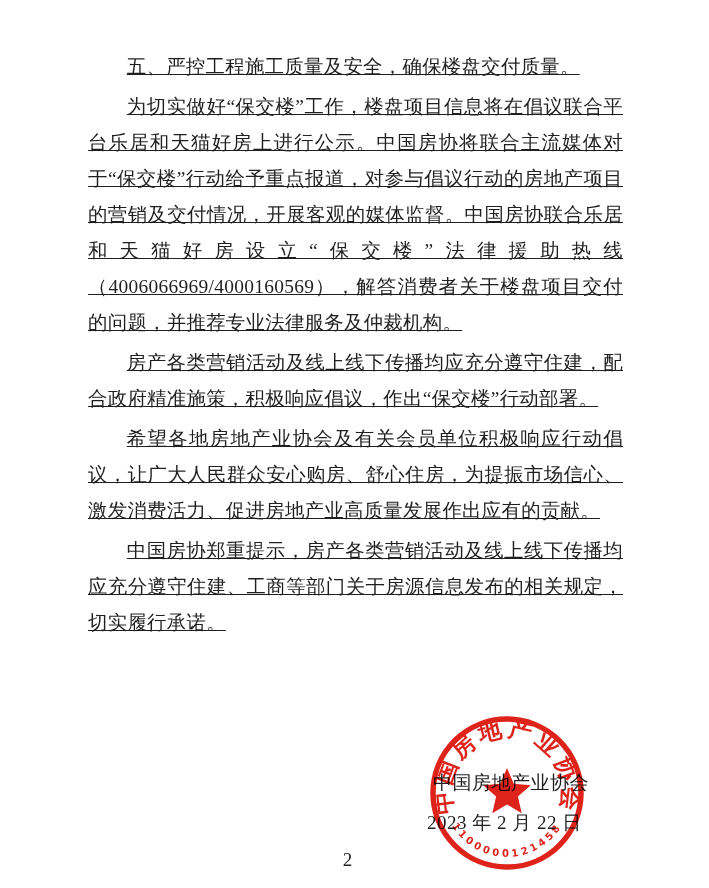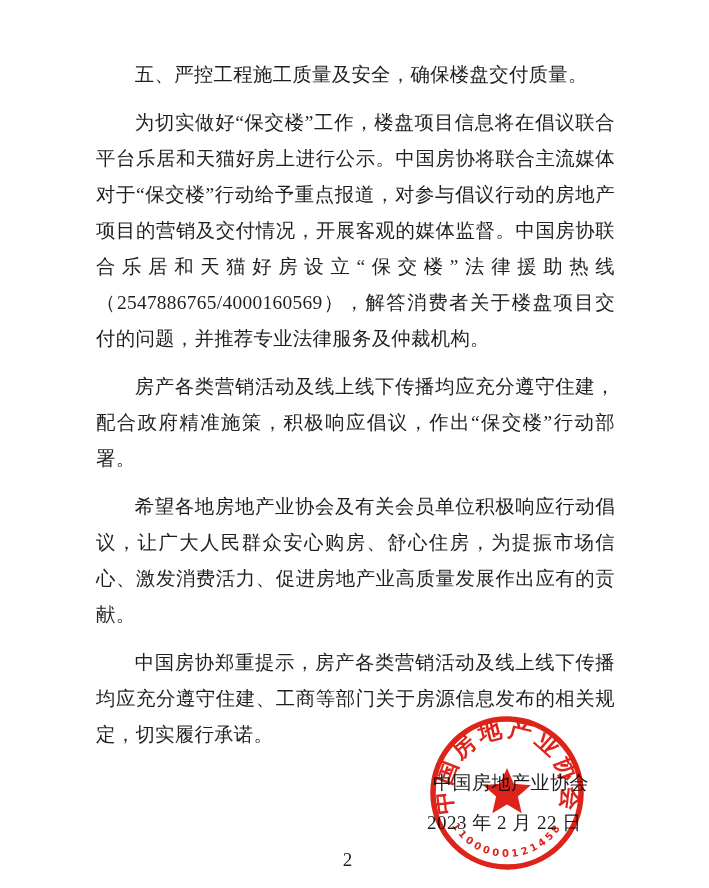--- a/index.html
+++ b/index.html
@@ -20,22 +20,23 @@
     position: absolute;
     left: 84px;
     top: 45px;
     width: 543px;
     font-size: 19.4px;
     line-height: 36px;
     text-align: justify;
     letter-spacing: 0.3px;
   }
   .body-text p {
-    margin: 12px;
+    margin: 4px;
     text-indent: 2em;
+    text-decoration: underline;
   }
   .sig-org {
     position: absolute;
     left: 433px;
     top: 770px;
     font-size: 19px;
     letter-spacing: 0.5px;
     white-space: nowrap;
   }
   .sig-date {
@@ -81,21 +82,21 @@
     letter-spacing: 3.2px;
   }
 </style>
 </head>
 <body>
 
 <div class="page">
 
   <div class="body-text">
     <p>五、严控工程施工质量及安全，确保楼盘交付质量。</p>
-    <p>为切实做好“保交楼”工作，楼盘项目信息将在倡议联合平台乐居和天猫好房上进行公示。中国房协将联合主流媒体对于“保交楼”行动给予重点报道，对参与倡议行动的房地产项目的营销及交付情况，开展客观的媒体监督。中国房协联合乐居和天猫好房设立“保交楼”法律援助热线（2547886765/4000160569），解答消费者关于楼盘项目交付的问题，并推荐专业法律服务及仲裁机构。</p>
+    <p>为切实做好“保交楼”工作，楼盘项目信息将在倡议联合平台乐居和天猫好房上进行公示。中国房协将联合主流媒体对于“保交楼”行动给予重点报道，对参与倡议行动的房地产项目的营销及交付情况，开展客观的媒体监督。中国房协联合乐居和天猫好房设立“保交楼”法律援助热线（4006066969/4000160569），解答消费者关于楼盘项目交付的问题，并推荐专业法律服务及仲裁机构。</p>
     <p>房产各类营销活动及线上线下传播均应充分遵守住建，配合政府精准施策，积极响应倡议，作出“保交楼”行动部署。</p>
     <p>希望各地房地产业协会及有关会员单位积极响应行动倡议，让广大人民群众安心购房、舒心住房，为提振市场信心、激发消费活力、促进房地产业高质量发展作出应有的贡献。</p>
     <p>中国房协郑重提示，房产各类营销活动及线上线下传播均应充分遵守住建、工商等部门关于房源信息发布的相关规定，切实履行承诺。</p>
   </div>
 
   <div class="sig-org">中国房地产业协会</div>
   <div class="sig-date">2023 年 2 月 22 日</div>
 
   <div class="seal">
     <svg viewBox="0 0 170 170" xmlns="http://www.w3.org/2000/svg">

